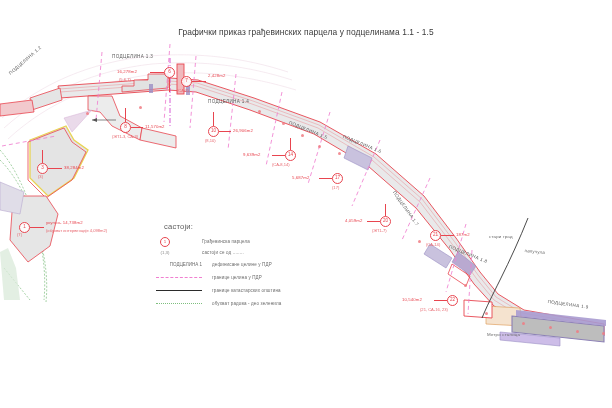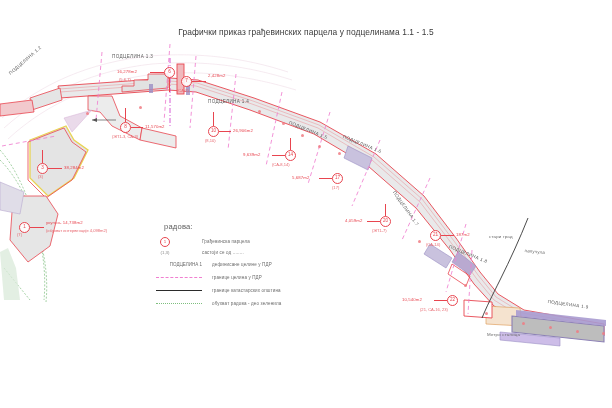--- a/index.html
+++ b/index.html
@@ -255,21 +255,21 @@
   <div class="abs dot" style="left:418px;top:240px;"></div>
   <div class="abs dot" style="left:464px;top:284px;"></div>
   <div class="abs dot" style="left:485px;top:312px;"></div>
   <div class="abs dot" style="left:522px;top:322px;"></div>
   <div class="abs dot" style="left:549px;top:326px;"></div>
   <div class="abs dot" style="left:576px;top:330px;"></div>
   <div class="abs dot" style="left:602px;top:332px;"></div>
 
   <div class="abs" style="left:140px;top:222px;width:210px;">
 
-    <div class="lg-title" style="margin-left:24px;margin-bottom:5px;">радова:</div>
+    <div class="lg-title" style="margin-left:24px;margin-bottom:5px;">састоји:</div>
 
     <div class="lg-row">
       <div class="lg-key">
         <div class="lg-bub">1</div>
       </div>
       <div class="lg-txt">Грађевинска парцела</div>
     </div>
 
     <div class="lg-row">
       <div class="lg-key">

